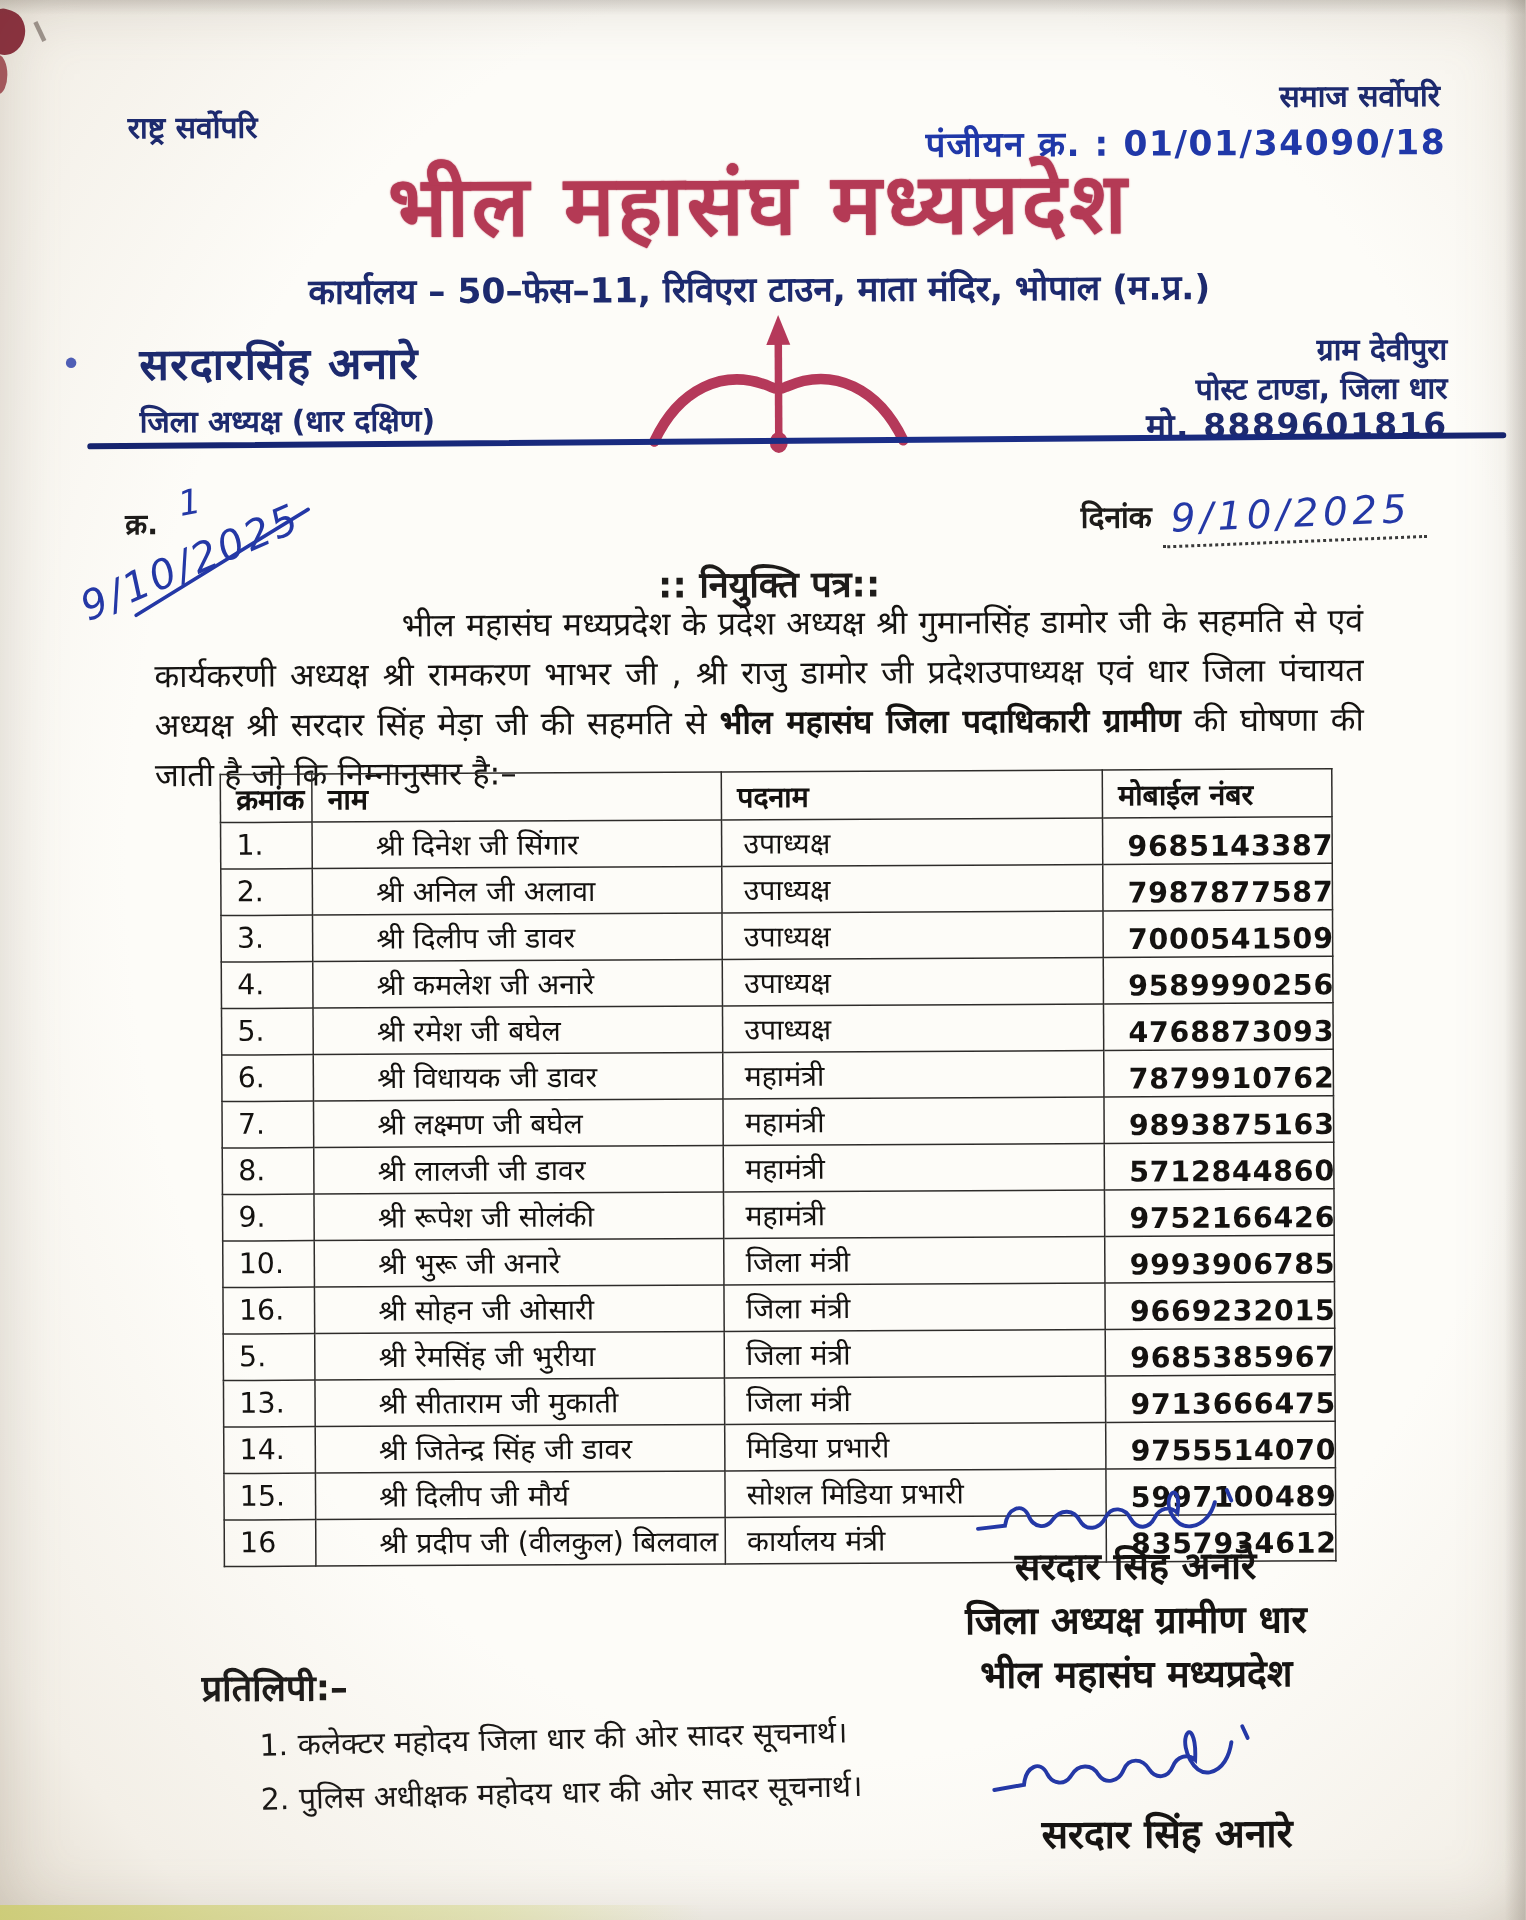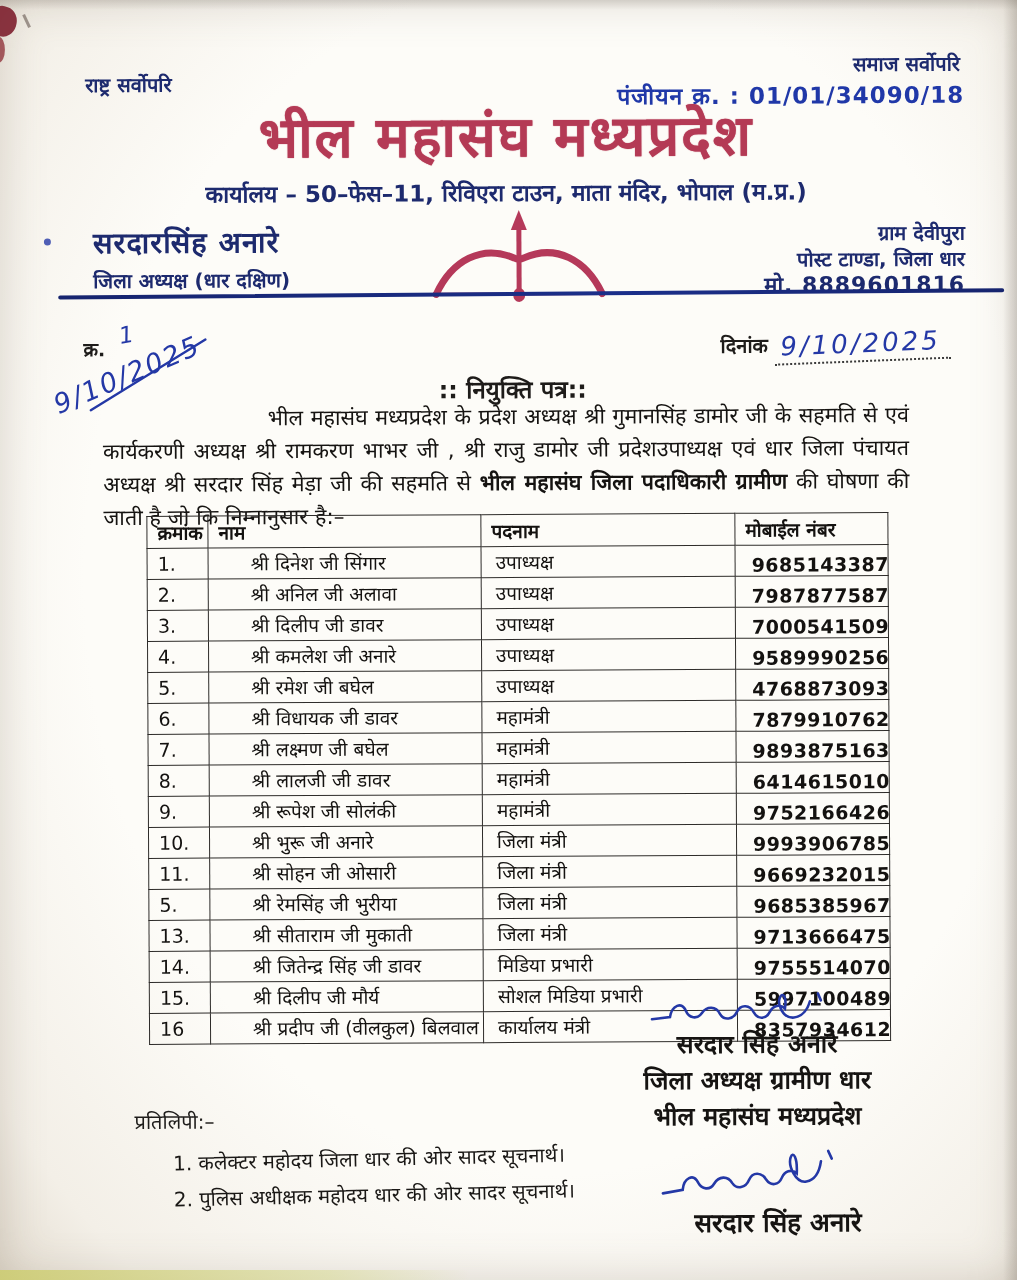--- a/index.html
+++ b/index.html
@@ -60,21 +60,21 @@
   td.c1 { padding-left:42px; }
   td.c2 { padding-left:14px; }
   td.c3 { padding-left:16px; padding-top:8px; font-weight:600; letter-spacing:.5px; }
   th.h1 { padding-left:14px; }
   col.w0 { width:61px; } col.w1 { width:273px; } col.w2 { width:254px; } col.w3 { width:153px; }
 
   
   .sign1 { position:absolute; left:585px; top:1028px; width:340px; text-align:center;
            font-size:25px; font-weight:700; line-height:36px; color:#161412; }
   .sig-svg1 { position:absolute; left:648px; top:990px; }
-  .copies-label { position:absolute; left:132px; top:1106px; font-size:20px; font-weight:400; }
+  .copies-label { position:absolute; left:132px; top:1106px; font-size:24px; font-weight:700; }
   .copies-list { position:absolute; left:196px; top:1140px; font-size:20px; line-height:36px;
                  transform:rotate(-1deg); color:#1a1816; }
   .copies-list li { margin-left:0; }
   .sig-svg2 { position:absolute; left:655px; top:1150px; transform:rotate(-4deg); }
   .sign2 { position:absolute; left:640px; top:1205px; width:270px; text-align:center;
            font-size:26px; font-weight:700; color:#161412; }
 
   
   .art { position:absolute; pointer-events:none; }
   .art.corner-tl1 { left:-6px; top:4px; width:26px; height:30px; background:#7d1f2e; border-radius:40% 60% 55% 45%; transform:rotate(18deg); opacity:.9; }
@@ -193,36 +193,36 @@
           <tr>
             <td class="c0">7.</td>
             <td class="c1">श्री लक्ष्मण जी बघेल</td>
             <td class="c2">महामंत्री</td>
             <td class="c3">9893875163</td>
           </tr>
           <tr>
             <td class="c0">8.</td>
             <td class="c1">श्री लालजी जी डावर</td>
             <td class="c2">महामंत्री</td>
-            <td class="c3">6414615010</td>
+            <td class="c3">5712844860</td>
           </tr>
           <tr>
             <td class="c0">9.</td>
             <td class="c1">श्री रूपेश जी सोलंकी</td>
             <td class="c2">महामंत्री</td>
             <td class="c3">9752166426</td>
           </tr>
           <tr>
             <td class="c0">10.</td>
             <td class="c1">श्री भुरू जी अनारे</td>
             <td class="c2">जिला मंत्री</td>
             <td class="c3">9993906785</td>
           </tr>
           <tr>
-            <td class="c0">11.</td>
+            <td class="c0">16.</td>
             <td class="c1">श्री सोहन जी ओसारी</td>
             <td class="c2">जिला मंत्री</td>
             <td class="c3">9669232015</td>
           </tr>
           <tr>
             <td class="c0">5.</td>
             <td class="c1">श्री रेमसिंह जी भुरीया</td>
             <td class="c2">जिला मंत्री</td>
             <td class="c3">9685385967</td>
           </tr>

